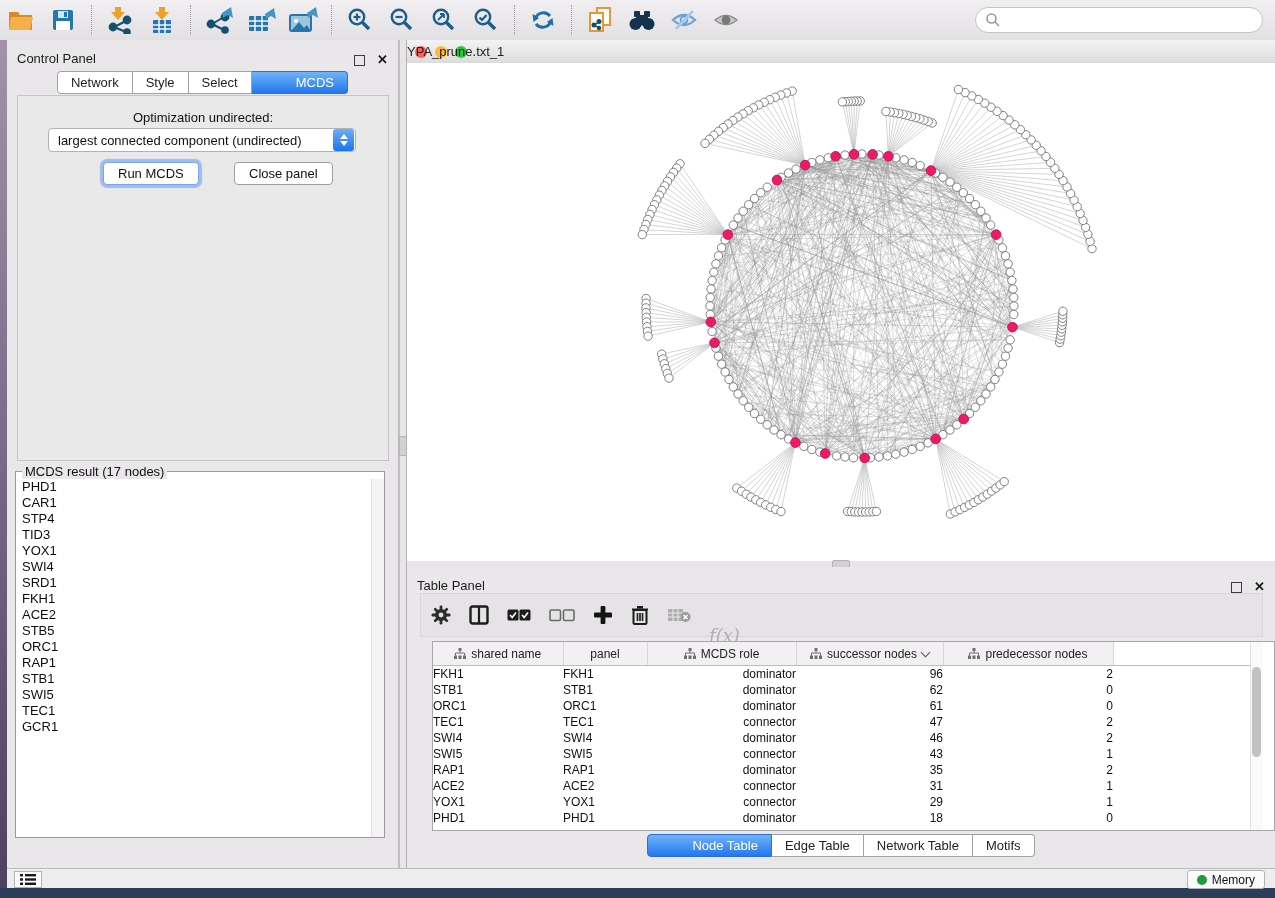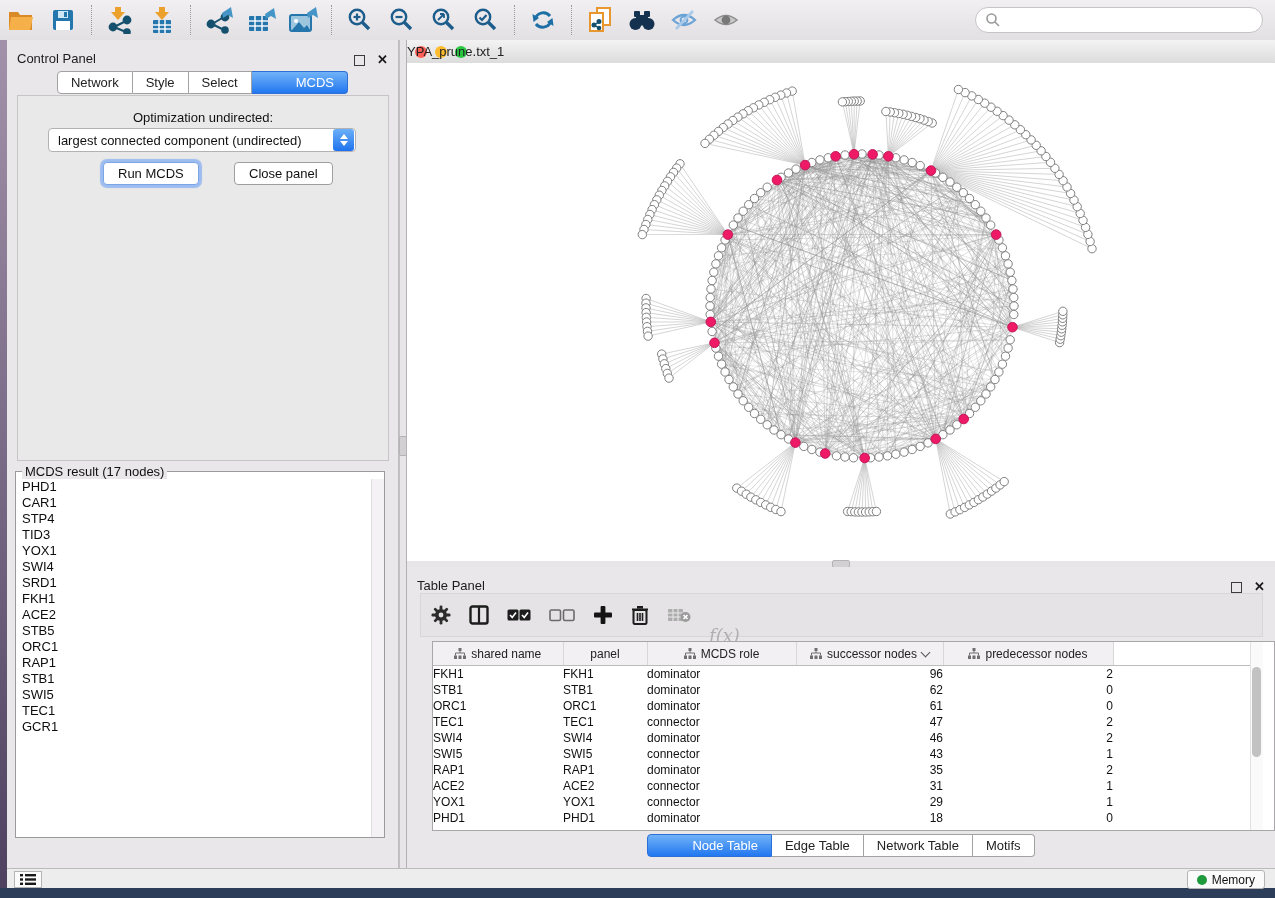--- a/index.html
+++ b/index.html
@@ -70,21 +70,21 @@
   .tp-ic{display:flex;align-items:center;justify-content:center;}
   .fx{font:italic 18px "DejaVu Serif",serif;color:#b0b0b0;margin-top:40px;}
   #grid-wrap{left:13px;top:74px;width:843px;height:190px;background:#fff;border:1px solid #a9a7a9;box-sizing:border-box;overflow:hidden;margin-left:12px;}
   table.grid{border-collapse:collapse;table-layout:fixed;width:830px;font-size:12px;color:#111;}
   table.grid th{height:21px;background:#f2f0f2;border-right:1px solid #d8d6d8;border-bottom:1px solid #bdbbbd;
     font-weight:normal;font-size:12px;color:#222;white-space:nowrap;overflow:hidden;}
   table.grid th .hwrap{display:flex;align-items:center;justify-content:center;gap:5px;}
   table.grid td{height:16px;padding:0;white-space:nowrap;overflow:hidden;}
   td.c-left{padding-left:16px;}
   td.c-name{padding-left:18px;}
-  td.c-role{padding-left:8px;}
+  td.c-role{padding-left:8px;text-align:right;}
   td.c-num{text-align:right;padding-right:14px;}
   .chev{width:6px;height:6px;border-right:1.6px solid #555;border-bottom:1.6px solid #555;transform:rotate(45deg);margin-top:-3px;}
   #tbl-vscroll{left:843px;top:75px;width:12px;height:188px;background:#fafafa;border-left:1px solid #e2e2e2;}
   #tbl-vthumb{left:845px;top:100px;width:9px;height:90px;background:#c2c2c2;border-radius:5px;}
   #tp-tabs{left:0;right:0;top:267px;display:flex;justify-content:center;}
   
   #status-bar{left:7px;top:868px;width:1268px;height:20px;background:#ededed;border-top:1px solid #bcbabc;box-sizing:border-box;}
   #status-left-btn{position:absolute;left:7px;top:2px;width:26px;height:15px;background:#fbfbfb;border:1px solid #b4b4b4;
     display:flex;align-items:center;justify-content:center;}
   #memory-btn{position:absolute;right:10px;top:1px;height:17px;background:#fbfbfb;border:1px solid #b4b4b4;border-radius:3px;

